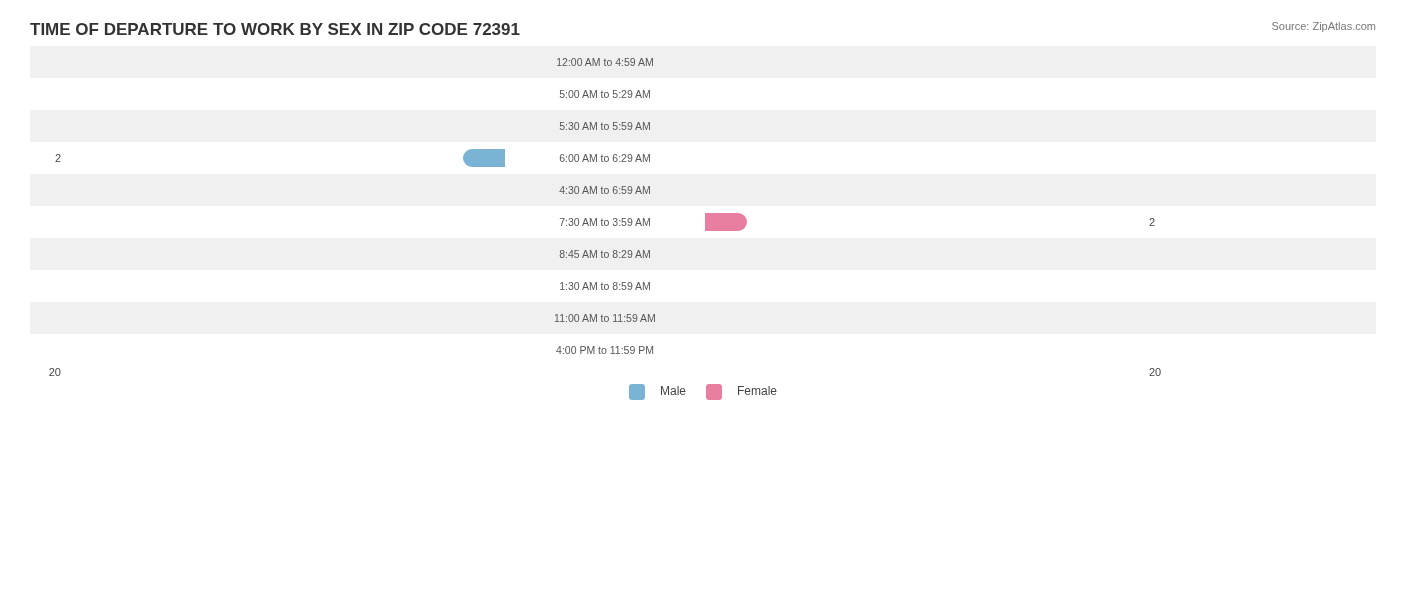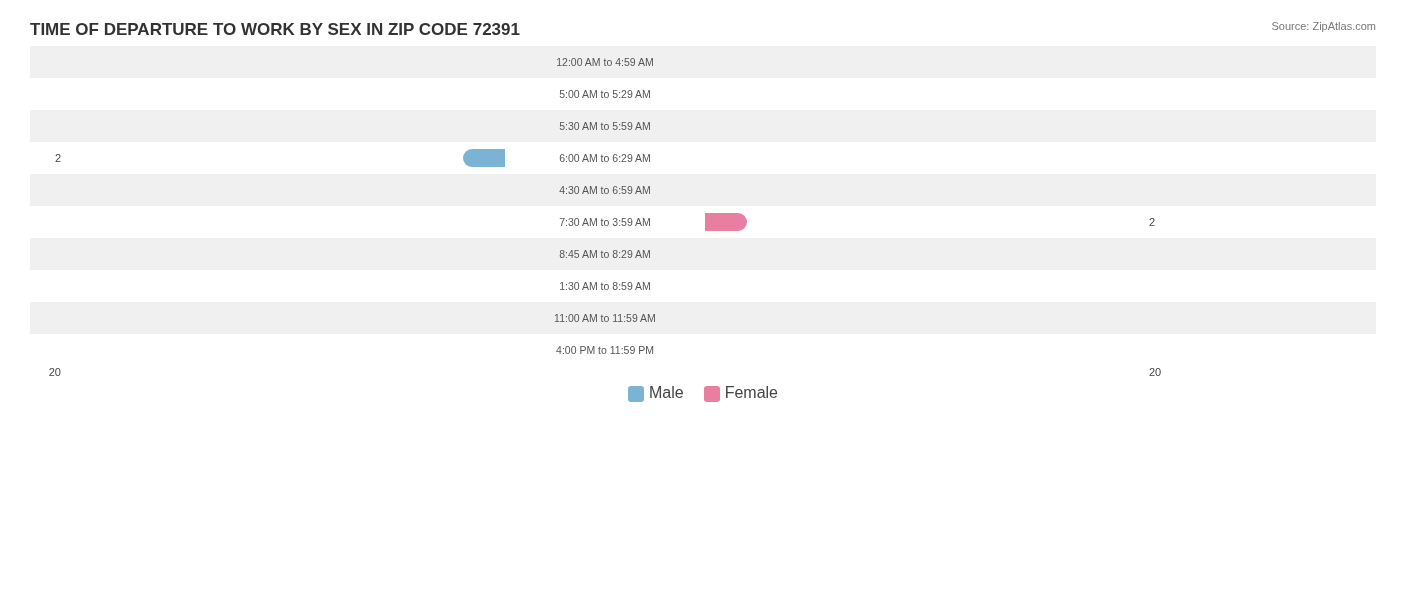--- a/index.html
+++ b/index.html
@@ -121,23 +121,23 @@
 
     .legend {
       display: flex;
       justify-content: center;
       align-items: center;
       gap: 20px;
       margin-top: 6px;
     }
     .legend-item {
       display: flex;
-      align-items: flex-end;
-      gap: 5px;
-      font-size: 16px;
+      align-items: flex-start;
+      gap: 15px;
+      font-size: 12px;
       color: #444;
     }
     .legend-swatch {
       width: 16px;
       height: 16px;
       border-radius: 3px;
     }
   </style>
 </head>
 <body>

